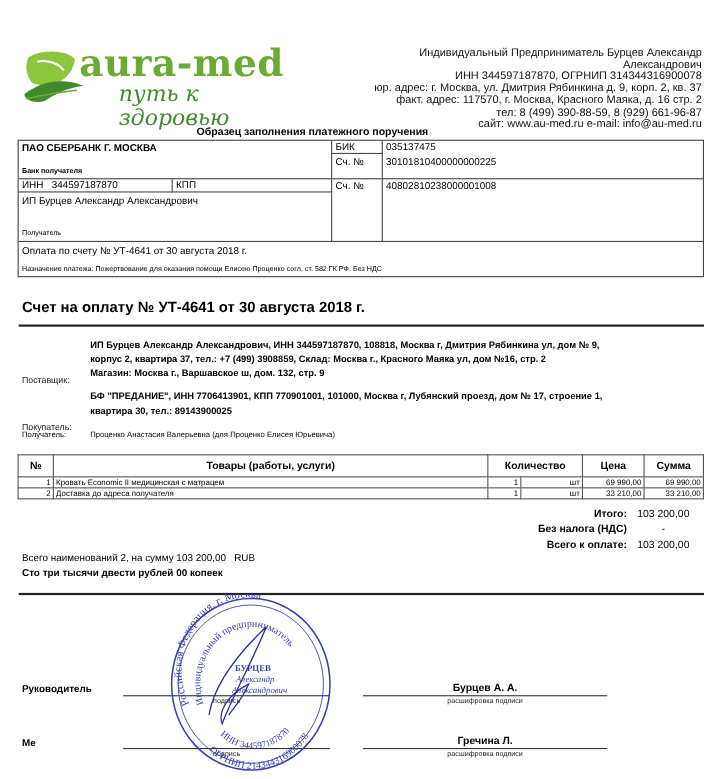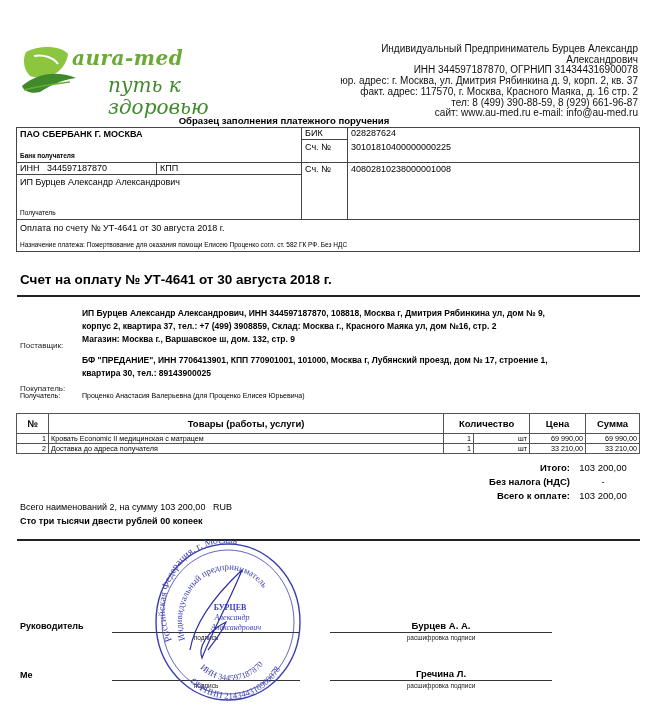--- a/index.html
+++ b/index.html
@@ -3,21 +3,21 @@
 <meta charset="utf-8">
 <style>
   * { box-sizing: border-box; margin: 0; padding: 0; }
   html, body { width: 660px; height: 708px; background: #fff; overflow: hidden; }
   body { font-family: "Liberation Sans", sans-serif; color: #000; position: relative; }
 
   .abs { position: absolute; }
 
   
   #logo { left: 20px; top: 40px; width: 250px; height: 60px; }
-  #logo .brand { position: absolute; left: 52px; top: 2px; font-family: "DejaVu Serif", serif; font-style: italic; font-weight: bold; font-size: 20px; color: #6aab34; letter-spacing: 0.5px; line-height: 32px; }
+  #logo .brand { position: absolute; left: 52px; top: 2px; font-family: "DejaVu Serif", serif; font-weight: bold; font-size: 34px; color: #6aab34; letter-spacing: 0.5px; line-height: 32px; }
   #logo .slogan { position: absolute; left: 88px; top: 34px; font-family: "DejaVu Serif", serif; font-style: italic; font-size: 20px; color: #3f8a2c; line-height: 22px; }
 
   
   #company { right: 22px; top: 44px; width: 300px; text-align: right; font-size: 10px; line-height: 10.7px; color: #111; }
 
   
   #pay-title { left: 0; width: 550px; top: 115px; text-align: center; font-weight: bold; font-size: 9.6px; }
   #pay-title span { margin-left: 18px; }
 
   
@@ -79,21 +79,21 @@
 <div id="pay-title" class="abs"><span>Образец заполнения платежного поручения</span></div>
 
 <div id="pay-grid" class="abs">
 
   <div class="cell" style="left:0;top:0;width:285px;height:35px;border-right-width:1px;border-bottom-width:1px;font-weight:bold;">
     <div style="padding-top:1px">ПАО СБЕРБАНК Г. МОСКВА</div>
     <div class="small" style="position:absolute;left:3px;bottom:1px">Банк получателя</div>
   </div>
 
   <div class="cell" style="left:285px;top:0;width:46px;height:12px;border-right-width:1px;border-bottom-width:1px;">БИК</div>
-  <div class="cell" style="left:331px;top:0;width:292px;height:12px;">028287624</div>
+  <div class="cell" style="left:331px;top:0;width:292px;height:12px;">035137475</div>
 
   <div class="cell" style="left:285px;top:12px;width:46px;height:23px;border-right-width:1px;border-bottom-width:1px;padding-top:2px">Сч. №</div>
   <div class="cell" style="left:331px;top:12px;width:292px;height:23px;border-bottom-width:1px;padding-top:2px">30101810400000000225</div>
 
   <div class="cell" style="left:0;top:35px;width:140px;height:12px;border-right-width:1px;border-bottom-width:1px;">
     <span>ИНН</span>&nbsp;&nbsp;&nbsp;<span>344597187870</span>
   </div>
   <div class="cell" style="left:140px;top:35px;width:145px;height:12px;border-right-width:1px;border-bottom-width:1px;">
     <span>КПП</span>
   </div>

